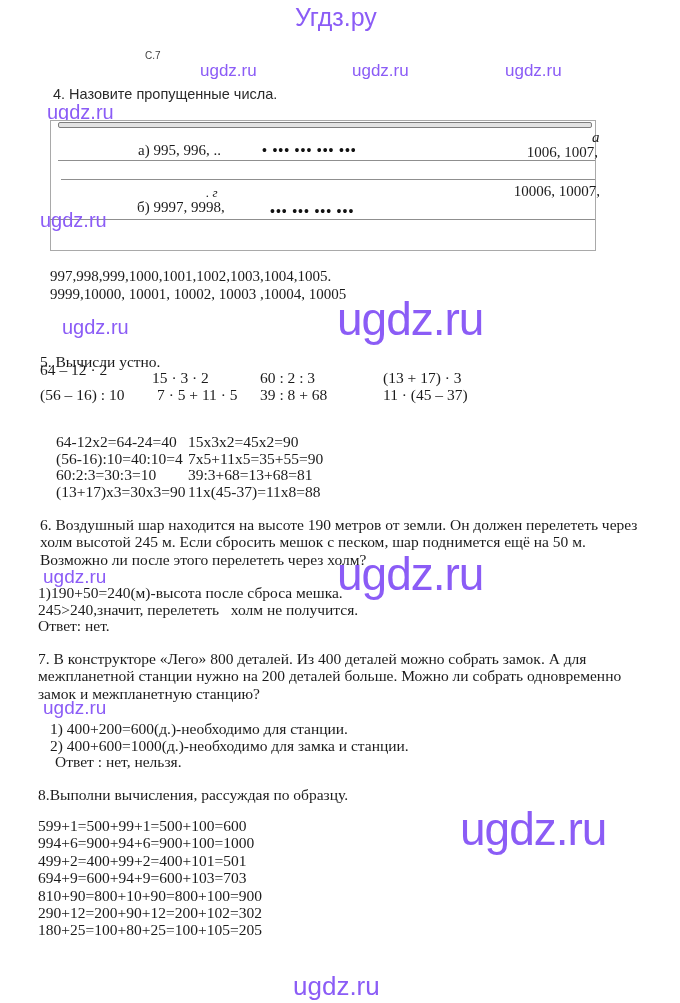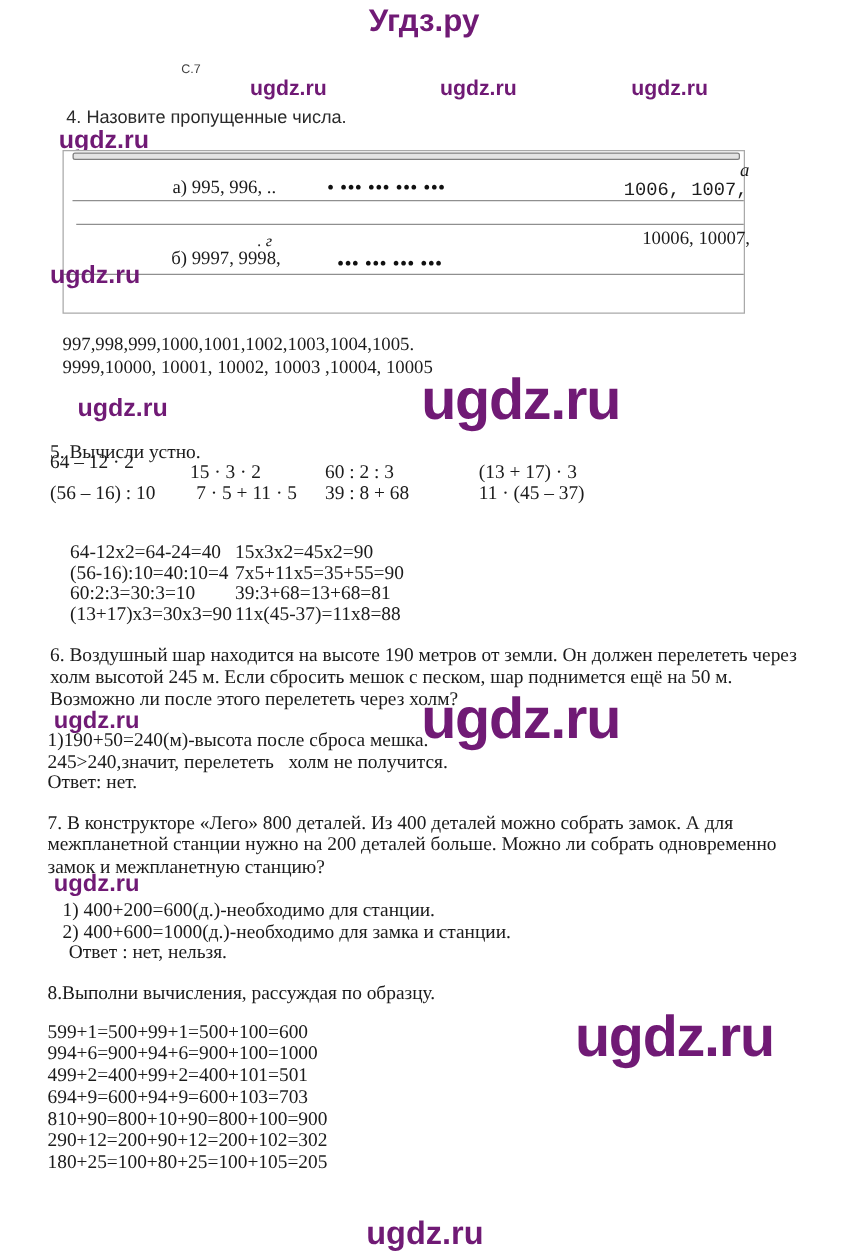--- a/index.html
+++ b/index.html
@@ -4,21 +4,21 @@
 <style>
   * { margin:0; padding:0; box-sizing:border-box; }
   body { background:#fff; }
   .page {
     position:relative; width:680px; height:1003px;
     background:#ffffff; overflow:hidden;
     font-family:"Liberation Serif", serif; color:#1a1a1a;
   }
   .abs { position:absolute; }
   .sans { font-family:"Liberation Sans", sans-serif; }
-  .wm { font-family:"Liberation Sans", sans-serif; font-weight:700; color:#701a75; }
+  .wm { font-family:"Liberation Sans", sans-serif; font-weight:400; color:#8b5cf6; }
   .site-title { font-size:25px; letter-spacing:0; }
   .wm-row { font-size:17px; }
   .wm-small { font-size:19px; }
   .wm-big { font-size:46px; letter-spacing:-1px; }
   .wm-bottom { font-size:26px; }
   .hline { background:#8f8f8f; height:1px; }
   .box {
     border:1px solid #a9a9a9; background:#fff;
   }
   .graybar {
@@ -48,21 +48,21 @@
   <div class="abs sans" style="left:53px; top:86px; font-size:14.5px; color:#2a2a2a;">4. Назовите пропущенные числа.</div>
   <div class="abs wm" style="left:47px; top:101px; font-size:20px;">ugdz.ru</div>
 
   <div class="abs box" style="left:50px; top:120px; width:546px; height:131px;"></div>
   <div class="abs graybar" style="left:58px; top:122px; width:534px;"></div>
 
   <div class="abs scan-sm ital" style="left:592px; top:129px;">а</div>
 
   <div class="abs scan-sm" style="left:138px; top:142px;">а) 995, 996, ..</div>
   <div class="abs dots" style="left:262px; top:143px;">• ••• ••• ••• •••</div>
-  <div class="abs scan-sm" style="right:82px; top:144px;font-family:Liberation Mono, monospace;">1006, 1007,</div>
+  <div class="abs scan-sm" style="right:82px; top:144px;">1006, 1007,</div>
 
   <div class="abs hline" style="left:58px; top:160px; width:537px;"></div>
   <div class="abs hline" style="left:61px; top:179px; width:534px;"></div>
 
   <div class="abs scan-sm ital" style="left:206px; top:185px; font-size:13px;">. г</div>
   <div class="abs scan-sm" style="right:80px; top:183px;">10006, 10007,</div>
 
   <div class="abs scan-sm" style="left:137px; top:199px;">б) 9997, 9998,</div>
   <div class="abs dots" style="left:270px; top:204px;">••• ••• ••• •••</div>
 

